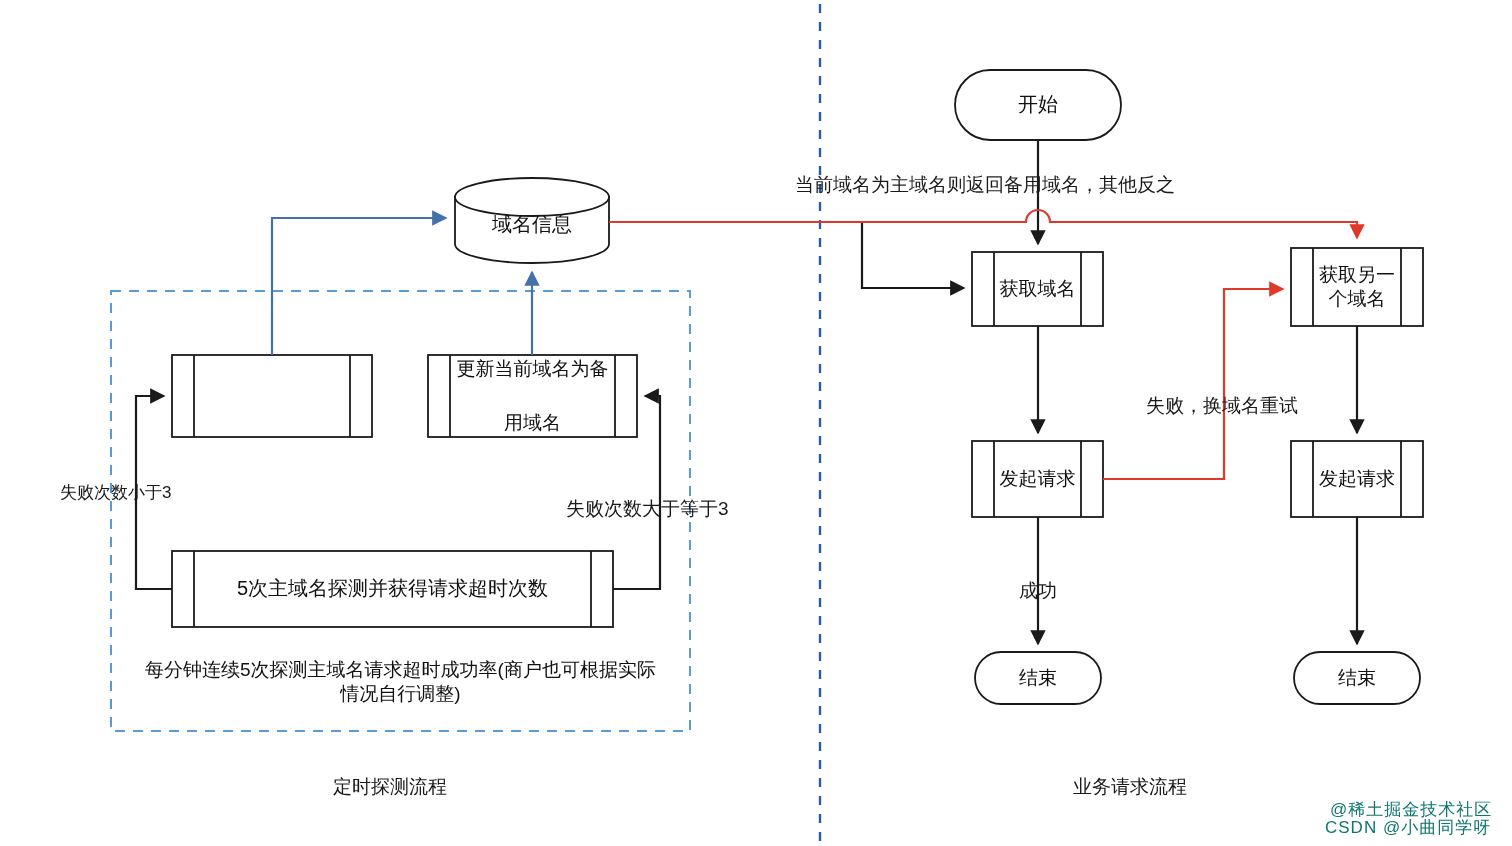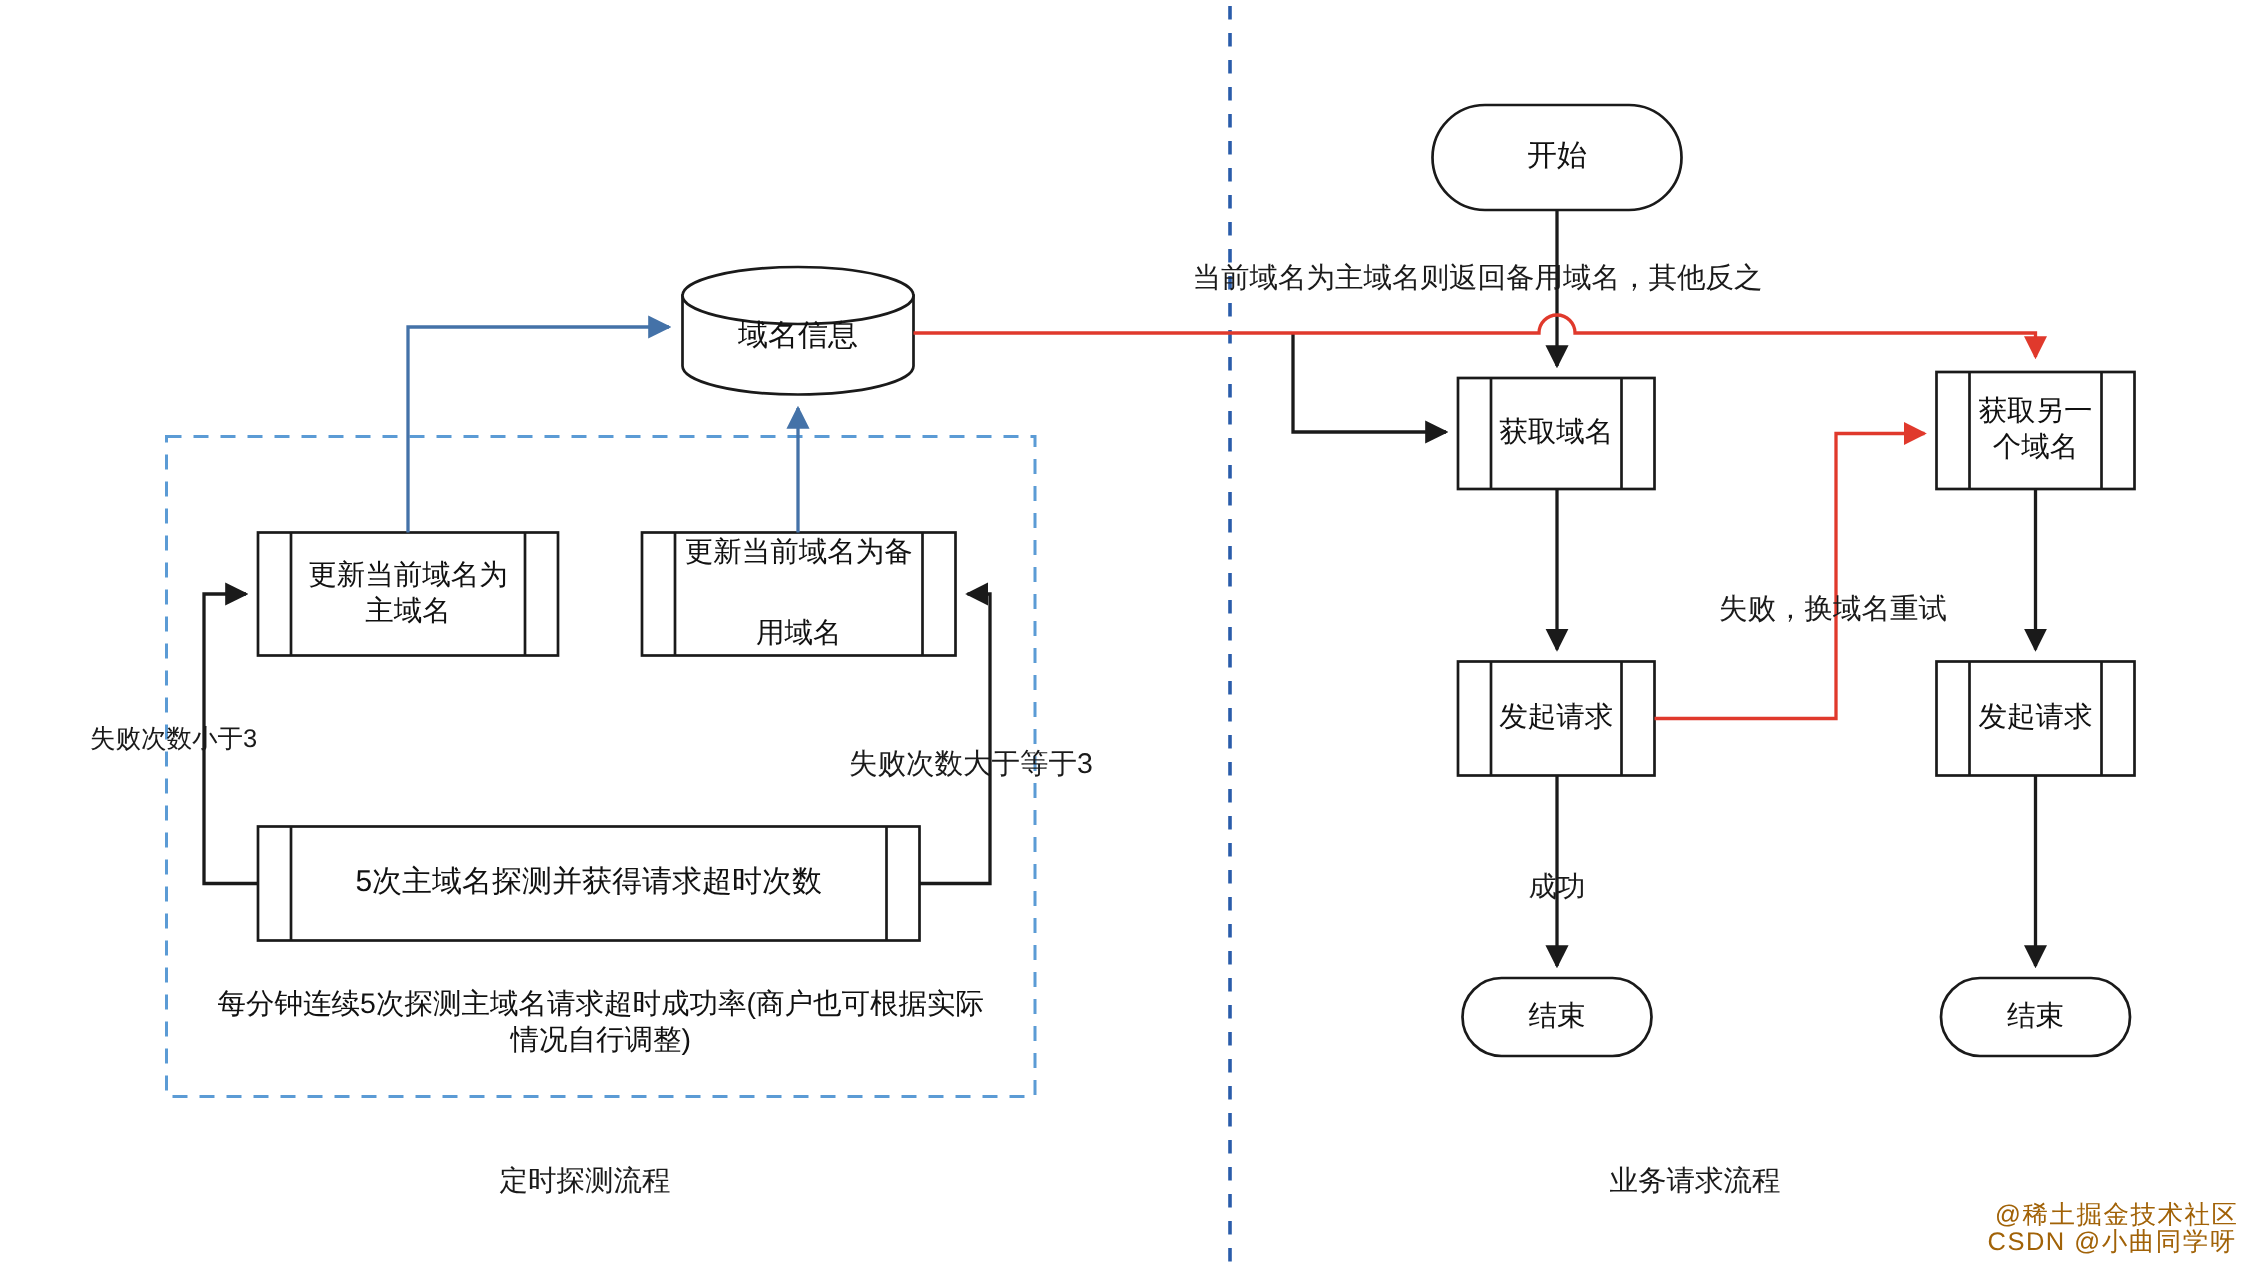--- a/index.html
+++ b/index.html
@@ -36,21 +36,21 @@
     line-height: 1.28;
   }
   .lbl {
     position: absolute;
     color: #1a1a1a;
     white-space: nowrap;
   }
   .lbl.center { transform: translateX(-50%); }
   .wm {
     position: absolute;
-    color: #a16207;
+    color: #0f766e;
     white-space: nowrap;
     letter-spacing: 1px;
   }
 </style>
 </head>
 <body>
 
 <div id="canvas">
 
   <svg class="layer" viewBox="0 0 1512 846" xmlns="http://www.w3.org/2000/svg">
@@ -138,24 +138,20 @@
     <path d="M609,222 L1026,222
              A12,12 0 0 1 1050,222
              L1357,222 L1357,238" fill="none" stroke="#e0392c" stroke-width="2.2" marker-end="url(#arrowRed)"></path>
 
     <path d="M1103,479 L1224,479 L1224,289 L1283,289" fill="none" stroke="#e0392c" stroke-width="2.2" marker-end="url(#arrowRed)"></path>
 
   </svg>
 
   <div class="node-text" style="left:455px; top:197px; width:154px; height:56px; font-size:20px;">域名信息</div>
 
-  <div class="node-text" style="left:194px; top:355px; width:156px; height:82px; font-size:19px; flex-direction:column;">
-    <span>更新当前域名为</span>
-    <span>主域名</span>
-  </div>
 
   <div class="node-text" style="left:450px; top:355px; width:165px; height:82px; font-size:19px; flex-direction:column;gap:30px;">
     <span>更新当前域名为备</span>
     <span>用域名</span>
   </div>
 
   <div class="node-text" style="left:194px; top:551px; width:397px; height:76px; font-size:20px;">5次主域名探测并获得请求超时次数</div>
 
   <div class="lbl" style="left:60px; top:481px; font-size:17px;">失败次数小于3</div>
   <div class="lbl" style="left:566px; top:496px; font-size:19px;">失败次数大于等于3</div>

